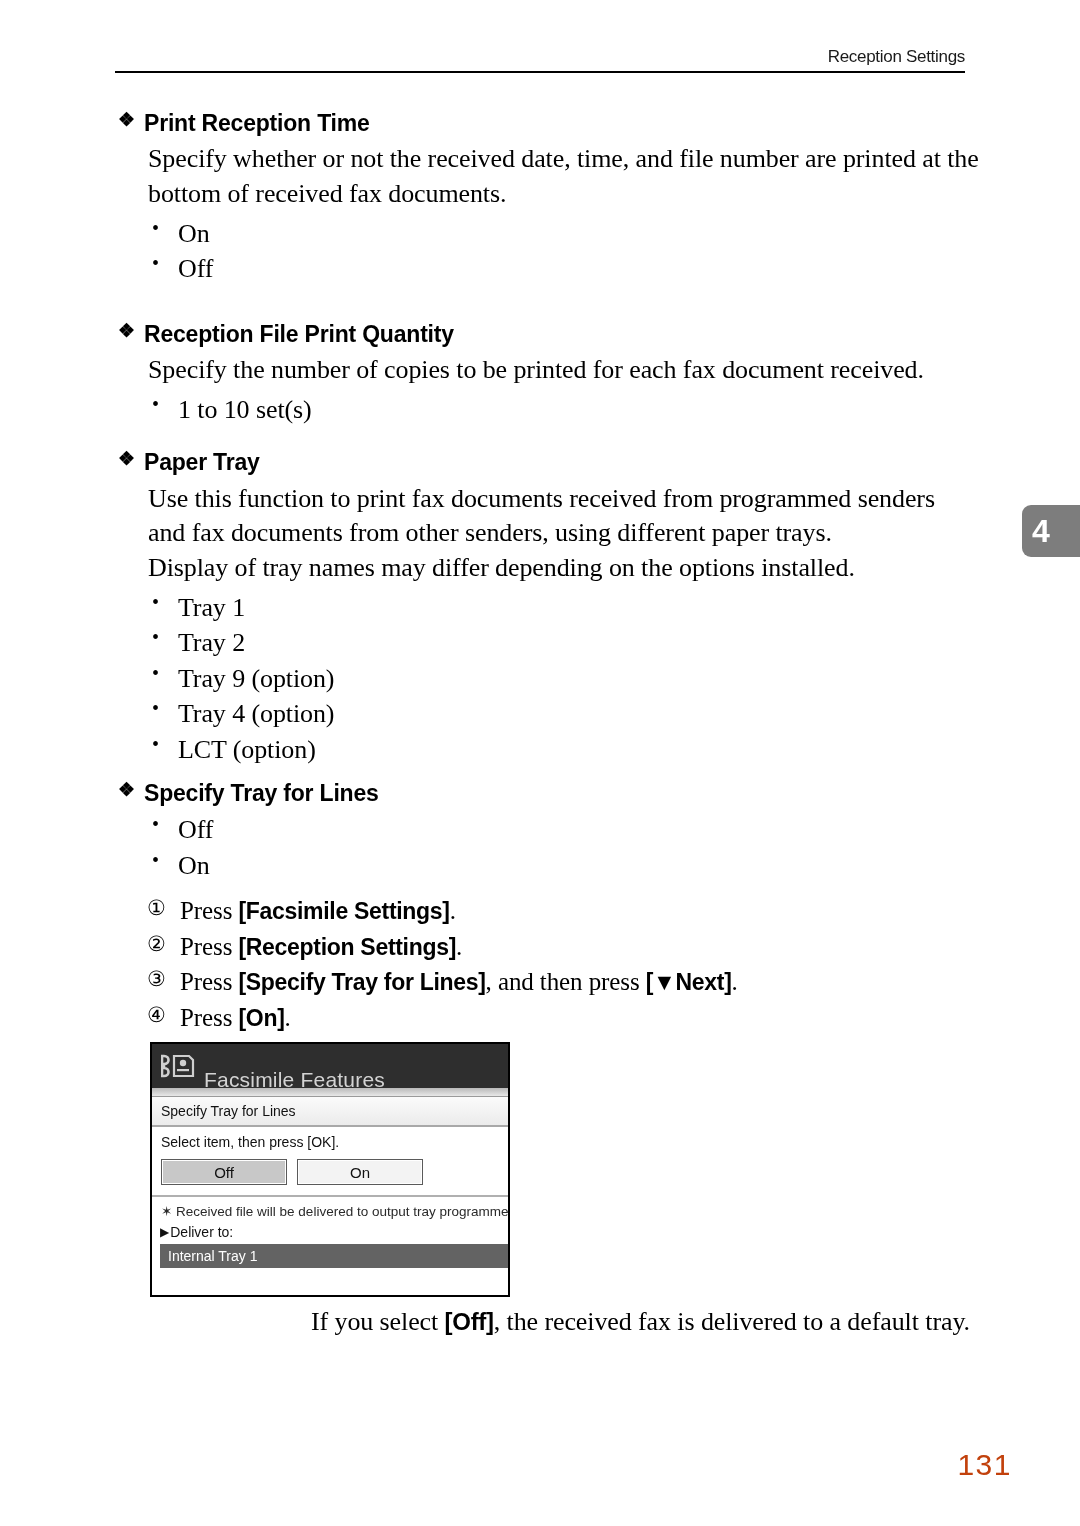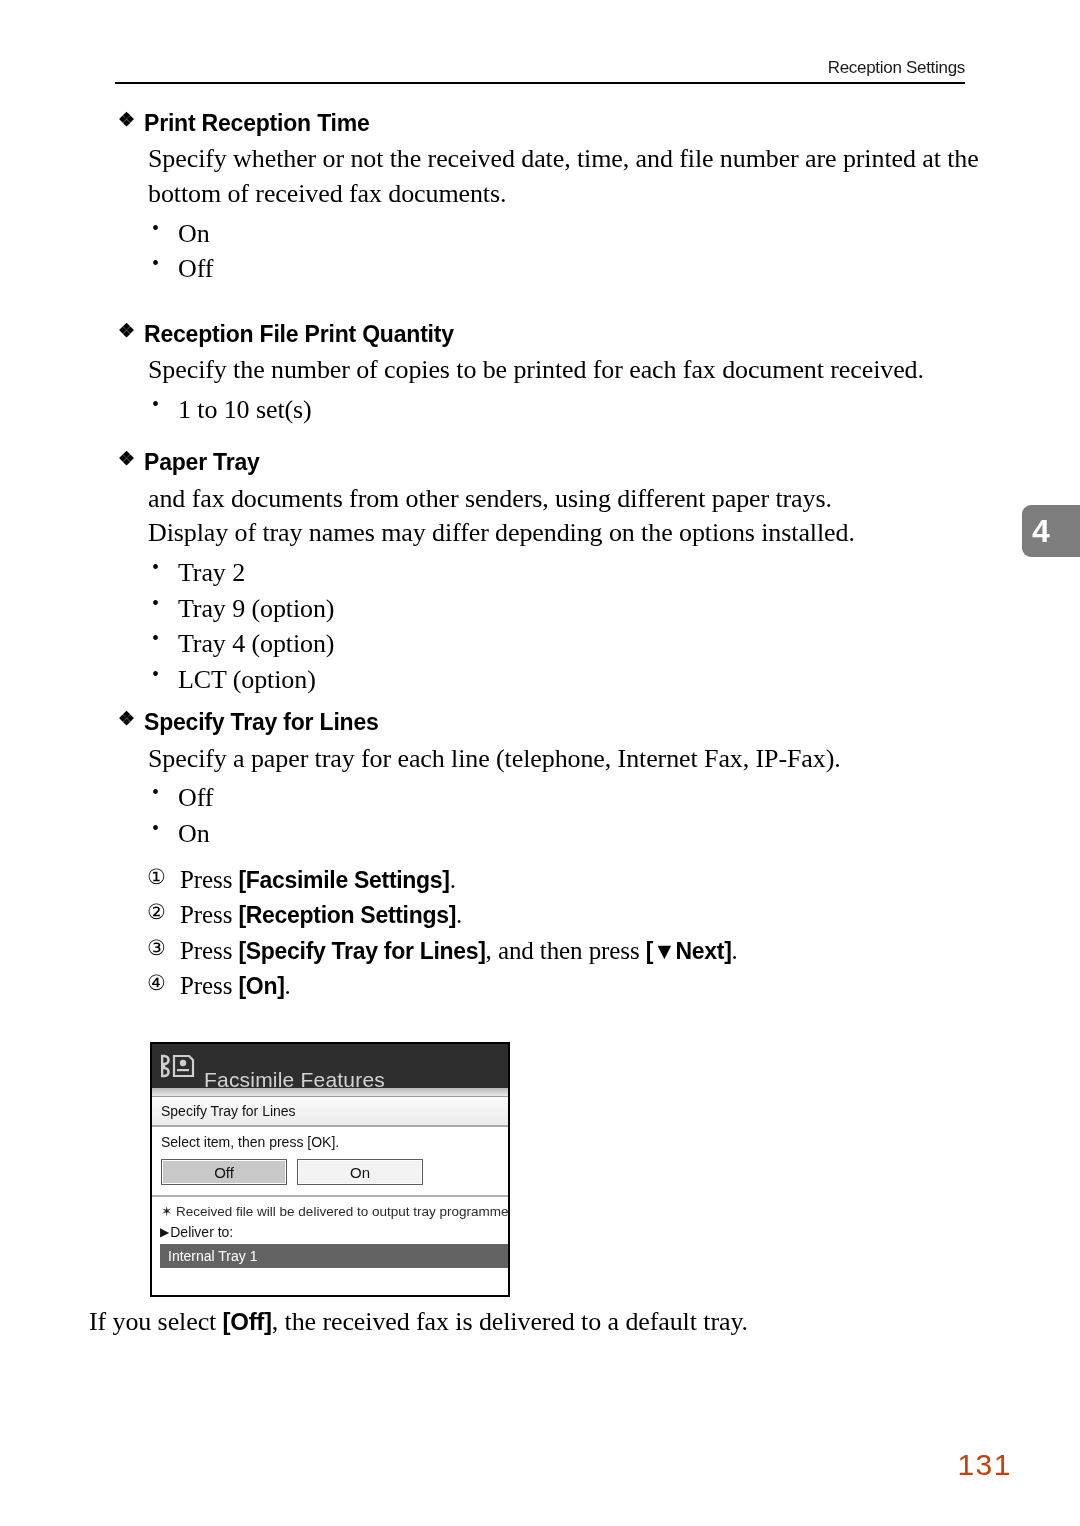--- a/index.html
+++ b/index.html
@@ -13,21 +13,21 @@
     position: relative;
     font-family: "Liberation Serif", serif;
     color: #000000;
     overflow: hidden;
   }
 
   
   #page-header {
     position: absolute;
     left: 115px;
-    top: 58px;
+    top: 47px;
     width: 850px;
     text-align: right;
     border-bottom: 2px solid #000;
     padding-bottom: 4px;
   }
   #page-header .hdr-text {
     font-family: "Liberation Sans", sans-serif;
     font-size: 17px;
     letter-spacing: -0.3px;
     color: #1a1a1a;
@@ -249,26 +249,27 @@
     padding-left: 8px;
     box-sizing: border-box;
   }
 
   
   #closing-line {
     position: absolute;
     left: 0;
     top: 1305px;
     width: 1080px;
-    padding-left: 89px;
+    padding-left: 120px;
     padding-right: 110px;
     box-sizing: border-box;
     font-size: 26px;
     line-height: 1.33;
     letter-spacing: -0.1px;
+    text-align: right;
   }
   #closing-line b {
     font-family: "Liberation Sans", sans-serif;
     font-weight: bold;
     font-size: 24px;
     letter-spacing: -0.3px;
   }
 
   
   #page-number {
@@ -321,38 +322,39 @@
     </ul>
   </div>
 
   <div class="gap-md"></div>
 
   <div class="section">
     <div class="sec-head">
       <span class="dia">❖</span>
       <span class="sec-title">Paper Tray</span>
     </div>
+    <div class="body-line">Use this function to print fax documents received from programmed senders</div>
     <div class="body-line">and fax documents from other senders, using different paper trays.</div>
     <div class="body-line">Display of tray names may differ depending on the options installed.</div>
     <ul class="opts">
+      <li>Tray 1</li>
       <li>Tray 2</li>
       <li>Tray 9 (option)</li>
       <li>Tray 4 (option)</li>
       <li>LCT (option)</li>
     </ul>
   </div>
 
   <div class="gap-sm"></div>
 
   <div class="section">
     <div class="sec-head">
       <span class="dia">❖</span>
       <span class="sec-title">Specify Tray for Lines</span>
     </div>
-    <div class="body-line">Specify a paper tray for each line (telephone, Internet Fax, IP-Fax).</div>
     <ul class="opts">
       <li>Off</li>
       <li>On</li>
     </ul>
 
     <ol class="steps">
       <li>
         <span class="num">①</span><span>Press </span><b>[Facsimile Settings]</b><span>.</span>
       </li>
       <li>

